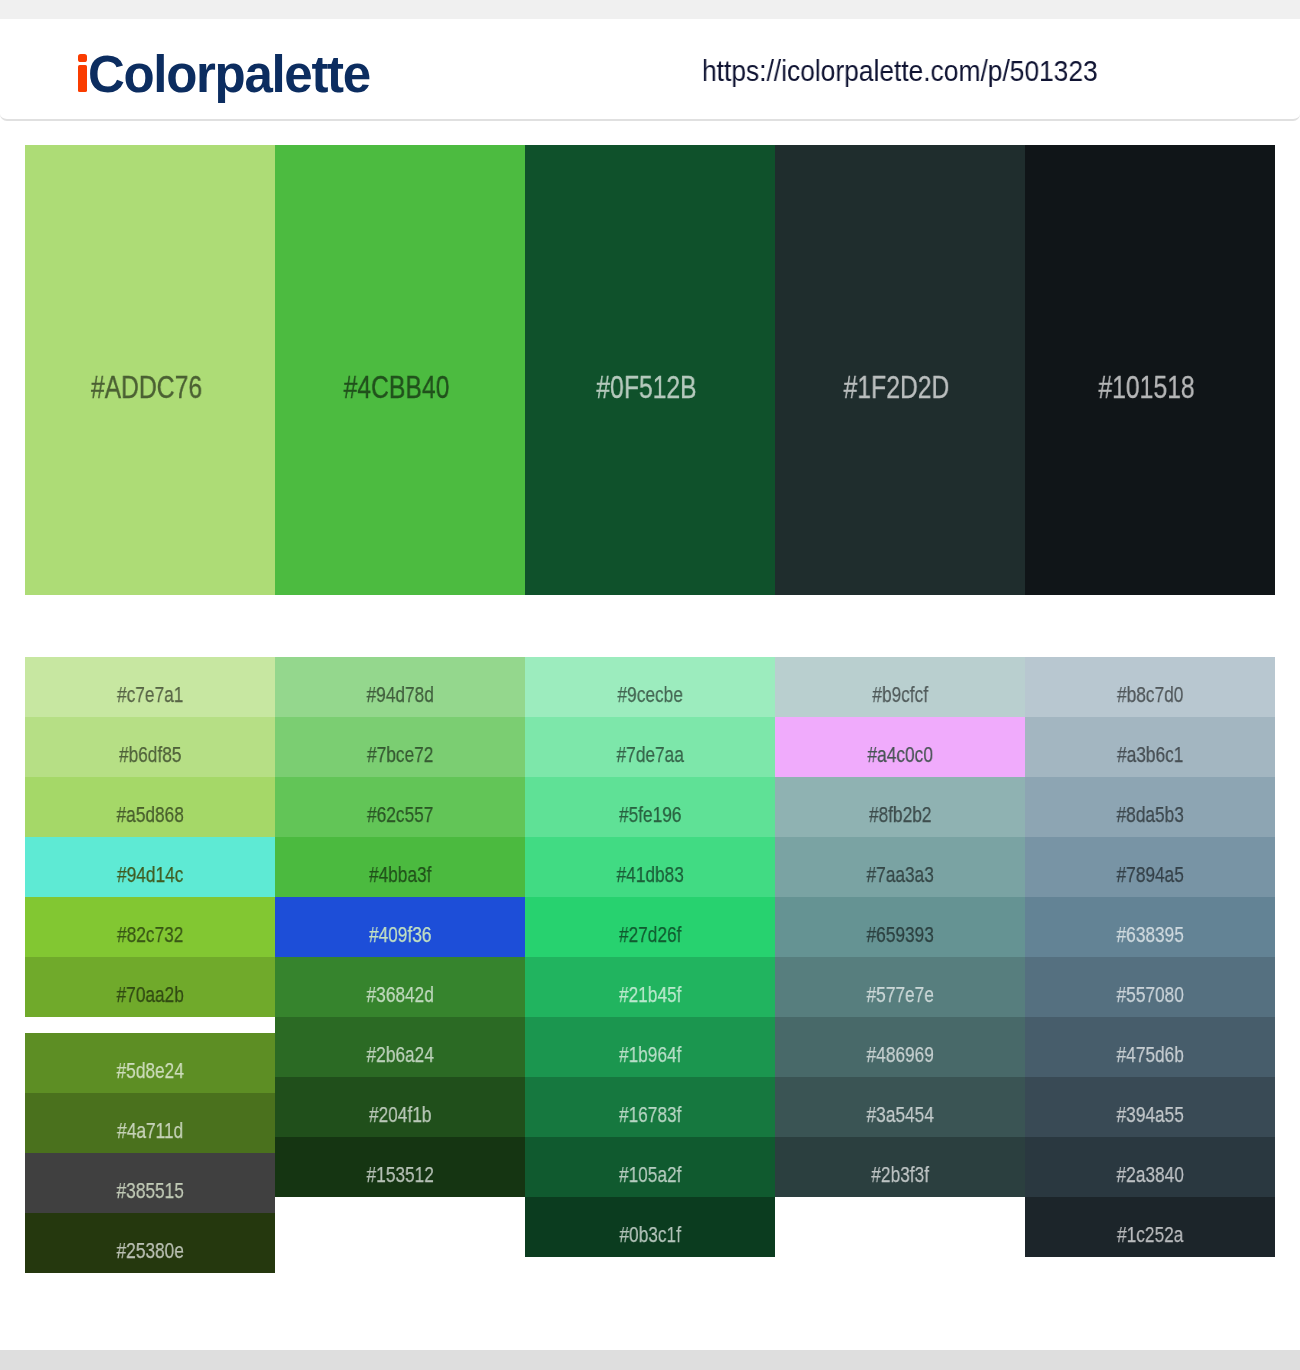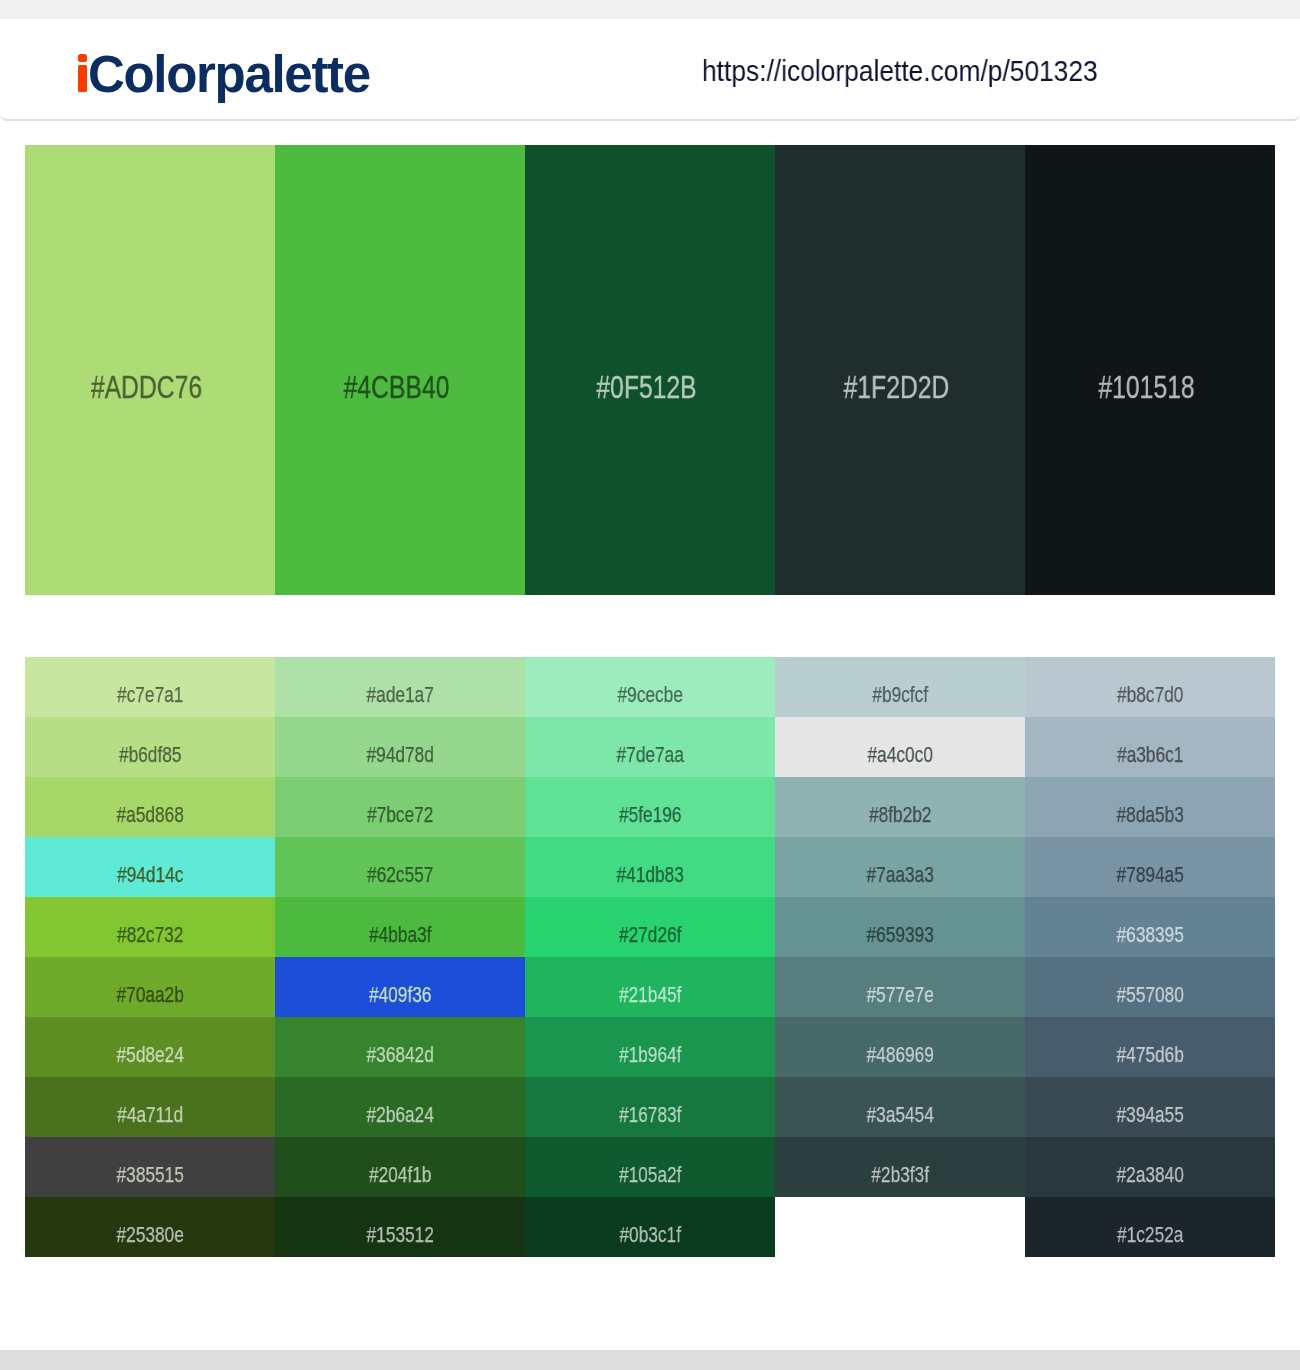--- a/index.html
+++ b/index.html
@@ -75,37 +75,34 @@
       </div>
       <div class="scell" style="background: #5eead4; color: rgb(64, 91, 33);">
         <span>#94d14c</span>
       </div>
       <div class="scell" style="background: rgb(130, 199, 50); color: rgb(57, 87, 22);">
         <span>#82c732</span>
       </div>
       <div class="scell" style="background: rgb(112, 170, 43); color: rgb(49, 74, 19);">
         <span>#70aa2b</span>
       </div>
-      <div class="scell" style="background: rgb(93, 142, 36); color: rgb(205, 220, 187);">
+      <div class="scell" style="background: rgb(93, 142, 36); color: rgb(205, 220, 187); margin-top: 16px;">
         <span>#5d8e24</span>
       </div>
       <div class="scell" style="background: rgb(74, 113, 29); color: rgb(199, 211, 185);">
         <span>#4a711d</span>
       </div>
       <div class="scell" style="background: #404040; color: rgb(193, 202, 182); padding-left: 40px;">
         <span>#385515</span>
       </div>
       <div class="scell" style="background: rgb(37, 56, 14); color: rgb(187, 193, 180);">
         <span>#25380e</span>
       </div>
     </div>
     <div class="scol">
-      <div class="scell" style="background: rgb(173, 225, 167); color: rgb(75, 98, 73);">
-        <span>#ade1a7</span>
-      </div>
       <div class="scell" style="background: rgb(148, 215, 141); color: rgb(64, 94, 61);">
         <span>#94d78d</span>
       </div>
       <div class="scell" style="background: rgb(123, 206, 114); color: rgb(54, 90, 50);">
         <span>#7bce72</span>
       </div>
       <div class="scell" style="background: rgb(98, 197, 87); color: rgb(43, 86, 38);">
         <span>#62c557</span>
       </div>
       <div class="scell" style="background: rgb(75, 186, 63); color: rgb(33, 81, 27);">
@@ -156,21 +153,21 @@
         <span>#105a2f</span>
       </div>
       <div class="scell" style="background: rgb(11, 60, 31); color: rgb(179, 195, 186);">
         <span>#0b3c1f</span>
       </div>
     </div>
     <div class="scol">
       <div class="scell" style="background: rgb(185, 207, 207); color: rgb(80, 90, 90);">
         <span>#b9cfcf</span>
       </div>
-      <div class="scell" style="background: #e5e5e5; color: rgb(71, 84, 84);">
+      <div class="scell" style="background: #f0abfc; color: rgb(71, 84, 84);">
         <span>#a4c0c0</span>
       </div>
       <div class="scell" style="background: rgb(143, 178, 178); color: rgb(62, 77, 77);">
         <span>#8fb2b2</span>
       </div>
       <div class="scell" style="background: rgb(122, 163, 163); color: rgb(53, 71, 71);">
         <span>#7aa3a3</span>
       </div>
       <div class="scell" style="background: rgb(101, 147, 147); color: rgb(44, 64, 64);">
         <span>#659393</span>

